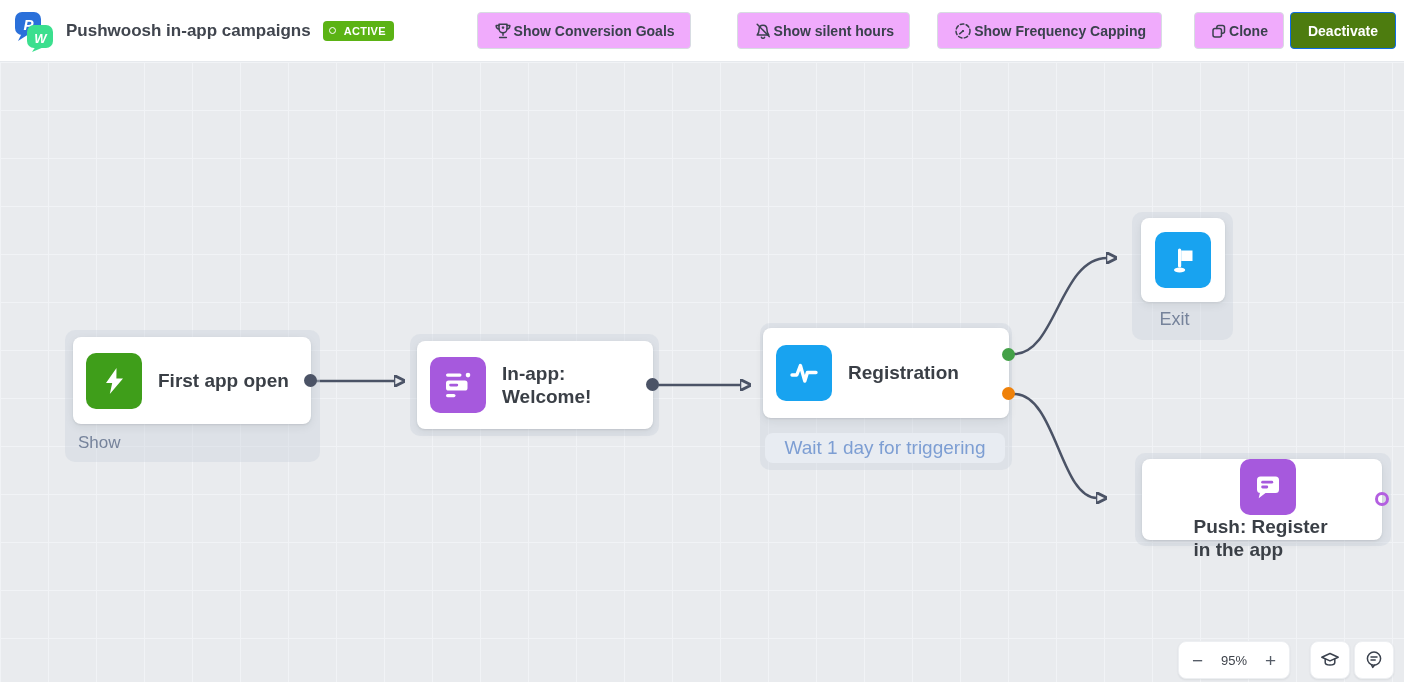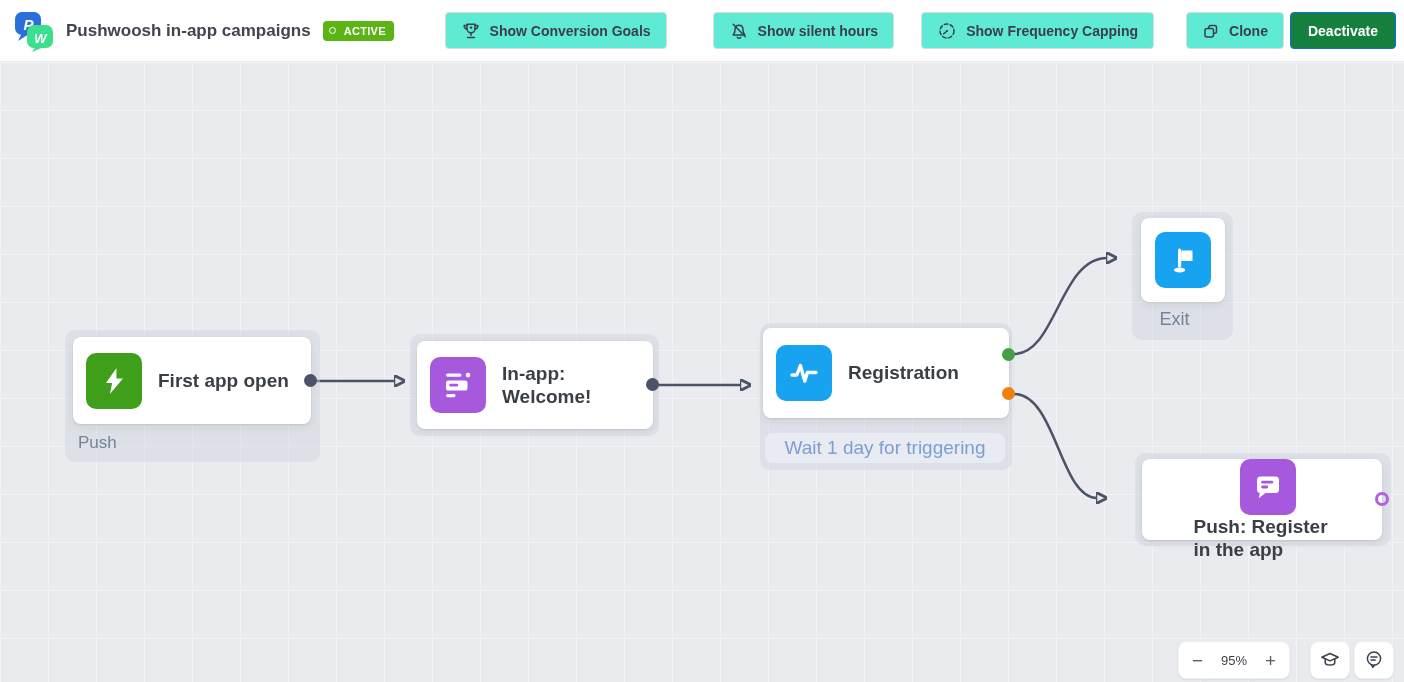--- a/index.html
+++ b/index.html
@@ -14,32 +14,32 @@
   }
   .logo { width:44px; height:44px; flex:0 0 auto; }
   .app-title { margin-left:10px; font-size:17px; font-weight:bold; color:#40454e; white-space:nowrap; }
   .badge {
     margin-left:12px; display:flex; align-items:center; gap:8px;
     background:#5bb314; color:#fff; font-size:11px; font-weight:bold;
     letter-spacing:.3px; padding:4px 8px 4px 6px; border-radius:4px;
   }
   .badge-ring { width:7px; height:7px; border:1.5px solid #fff; border-radius:50%; display:inline-block; }
   .btn {
-    height:37px; display:flex; align-items:center; gap:9px; white-space:nowrap;
-    background:#5eead4; border:1px solid #d7dce2; border-radius:4px;
+    height:37px; display:flex; align-items:center; gap:1px; white-space:nowrap;
+    background:#f0abfc; border:1px solid #d7dce2; border-radius:4px;
     padding:0 15px; font-size:14px; font-weight:600; color:#3a414d; cursor:pointer;
   }
   .btn svg { flex:0 0 auto; }
   .btn-goals { margin-left:auto; }
   .btn-silent { margin-left:46px; }
   .btn-freq { margin-left:27px; }
   .btn-clone { margin-left:32px; }
   .btn-primary {
     margin-left:6px; height:37px; display:flex; align-items:center;
-    background:#15803d; border:1px solid #0d6ce8; border-radius:4px;
+    background:#4d7c0f; border:1px solid #0d6ce8; border-radius:4px;
     padding:0 17px; font-size:14px; font-weight:600; color:#fff; cursor:pointer;text-align:center;
   }
   .ghost-ic { stroke:#3a414d; fill:none; stroke-width:1.5; stroke-linecap:round; stroke-linejoin:round; }
 
   
   .canvas {
     position:absolute; top:62px; left:0; width:1404px; height:620px;
     background-color:#e9ebee;
     background-image:
       linear-gradient(#f1f3f6 1px, transparent 1px),
@@ -186,21 +186,21 @@
   <div class="node-wrap n1">
     <div class="card">
       <div class="node-ic ic-green">
         <svg width="30" height="30" viewBox="0 0 30 30">
           <path d="M17.5 2 L7 17 h6.2 L10.8 28 24 12.5 h-6.6 z" fill="#fff"></path>
         </svg>
       </div>
       <div class="card-title">First app open</div>
       <span class="port port-dark" style="right:-6px; top:37px;"></span>
     </div>
-    <div class="wrap-label">Push</div>
+    <div class="wrap-label">Show</div>
   </div>
 
   <div class="node-wrap n2">
     <div class="card">
       <div class="node-ic ic-purple">
         <svg width="30" height="30" viewBox="0 0 30 30">
           <rect x="3" y="3.5" width="15.5" height="3.2" rx="1.6" fill="#fff"></rect>
           <circle cx="25" cy="5.1" r="2.3" fill="#fff"></circle>
           <rect x="3" y="10.5" width="21.5" height="10" rx="2.6" fill="#fff"></rect>
           <rect x="6.2" y="13.8" width="9" height="2.6" rx="1.3" fill="#a659dd"></rect>

